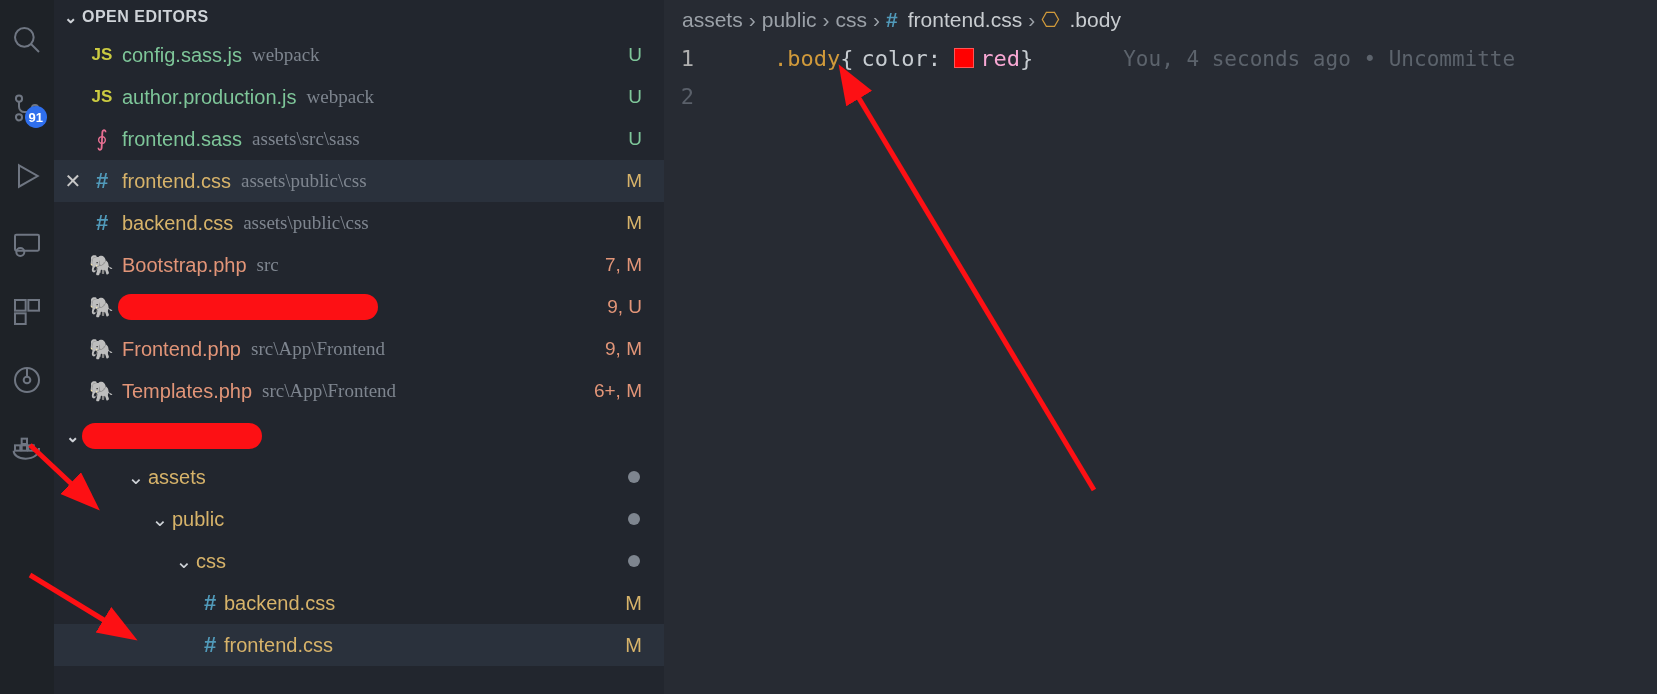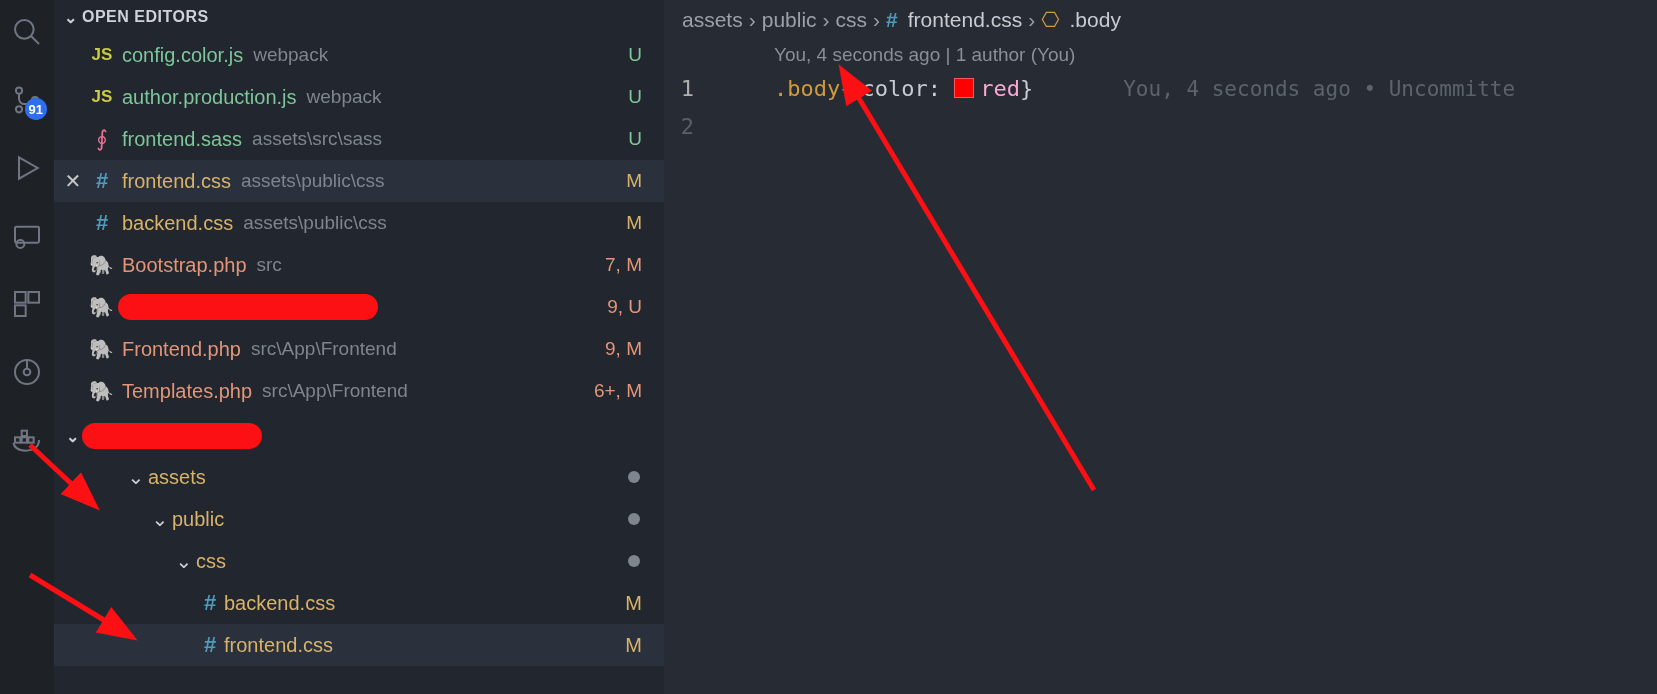--- a/index.html
+++ b/index.html
@@ -1,34 +1,34 @@
 <!DOCTYPE html>
 <html><head>
 <meta charset="utf-8">
 <style>
   * { box-sizing: border-box; margin: 0; padding: 0; }
   html,body { width:1657px; height:694px; background:#1e2227; font-family:"Segoe UI",Arial,sans-serif; color:#cccccc; overflow:hidden; }
   .root { display:flex; width:100%; height:100%; }
 
   
-  .activity-bar { width:54px; background:#1e2227; display:flex; flex-direction:column; align-items:center; padding-top:8px; gap:20px;}
+  .activity-bar { width:54px; background:#1e2227; display:flex; flex-direction:column; align-items:center; padding-top:16px; gap:20px;}
   .act-item { width:48px; height:48px; display:flex; align-items:center; justify-content:center; color:#6f7682; position:relative;}
   .act-item svg { width:32px; height:32px; stroke:#6f7682; fill:none; stroke-width:1.5; }
   .badge { position:absolute; bottom:4px; right:4px; background:#2f6fed; color:#fff; font-size:13px; font-weight:600; border-radius:50%; min-width:22px; height:22px; display:flex; align-items:center; justify-content:center; padding:0 4px;}
   
   
   .sidebar { width:610px; background:#22262e; display:flex; flex-direction:column; font-size:20px; }
   .section-head { height:34px; display:flex; align-items:center; padding-left:6px; color:#cfd3d8; font-size:16px; font-weight:700; letter-spacing:0.5px; }
   .section-head .chev { width:22px; display:flex; justify-content:center; color:#cfd3d8;}
   .row { height:42px; display:flex; align-items:center; padding-left:6px; position:relative;}
   .row.active { background:#2a313c; }
   .row .close-slot { width:26px; display:flex; justify-content:center; color:#c8c8c8;}
   .row .icon-slot { width:32px; display:flex; justify-content:center; align-items:center;}
   .row .name { margin-left:4px; }
-  .row .path { margin-left:10px; color:#7e858f; font-size:19px;}
+  .row .path { margin-left:10px; color:#7e858f; font-size:19px;font-family:Liberation Serif, serif;}
   .row .status { position:absolute; right:22px; font-size:19px; font-weight:400;}
   .c-green { color:#7ec699; }
   .c-yellow { color:#d7b36a; }
   .c-salmon { color:#e29578; }
   .c-blue { color:#519aba; }
   .c-purpleic { color:#a074c4;}
   .c-yellowic { color:#cbcb41;}
   .c-pinkic { color:#e76f92;}
   
   .dot { width:12px; height:12px; border-radius:50%; background:#7e858f; position:absolute; right:24px;}
@@ -130,21 +130,21 @@
 
   <div class="sidebar">
     <div class="section-head">
       <span class="chev">⌄</span>
       <span>OPEN EDITORS</span>
     </div>
 
     <div class="row">
       <span class="close-slot"></span>
       <span class="icon-slot c-yellowic" style="font-weight:700;font-size:17px;">JS</span>
-      <span class="name c-green">config.color.js</span>
+      <span class="name c-green">config.sass.js</span>
       <span class="path">webpack</span>
       <span class="status c-green">U</span>
     </div>
     <div class="row">
       <span class="close-slot"></span>
       <span class="icon-slot c-yellowic" style="font-weight:700;font-size:17px;">JS</span>
       <span class="name c-green">author.production.js</span>
       <span class="path">webpack</span>
       <span class="status c-green">U</span>
     </div>
@@ -239,21 +239,20 @@
       <span class="sep">›</span>
       <span>css</span>
       <span class="sep">›</span>
       <span class="hash">#</span>
       <span class="last">frontend.css</span>
       <span class="sep">›</span>
       <span class="sym-ic">⎔</span>
       <span class="last">.body</span>
     </div>
 
-    <div class="lens">You, 4 seconds ago | 1 author (You)</div>
 
     <div class="code-area">
       <div class="code-line">
         <span class="gutter cur">1</span>
         <span style="width:60px;"></span>
         <span class="tok t-sel">.body</span>
         <span class="tok t-punc">{</span>
         <span class="tok t-prop">color</span>
         <span class="tok t-punc">:</span>
         <span class="tok"> <span class="color-swatch"></span></span>

